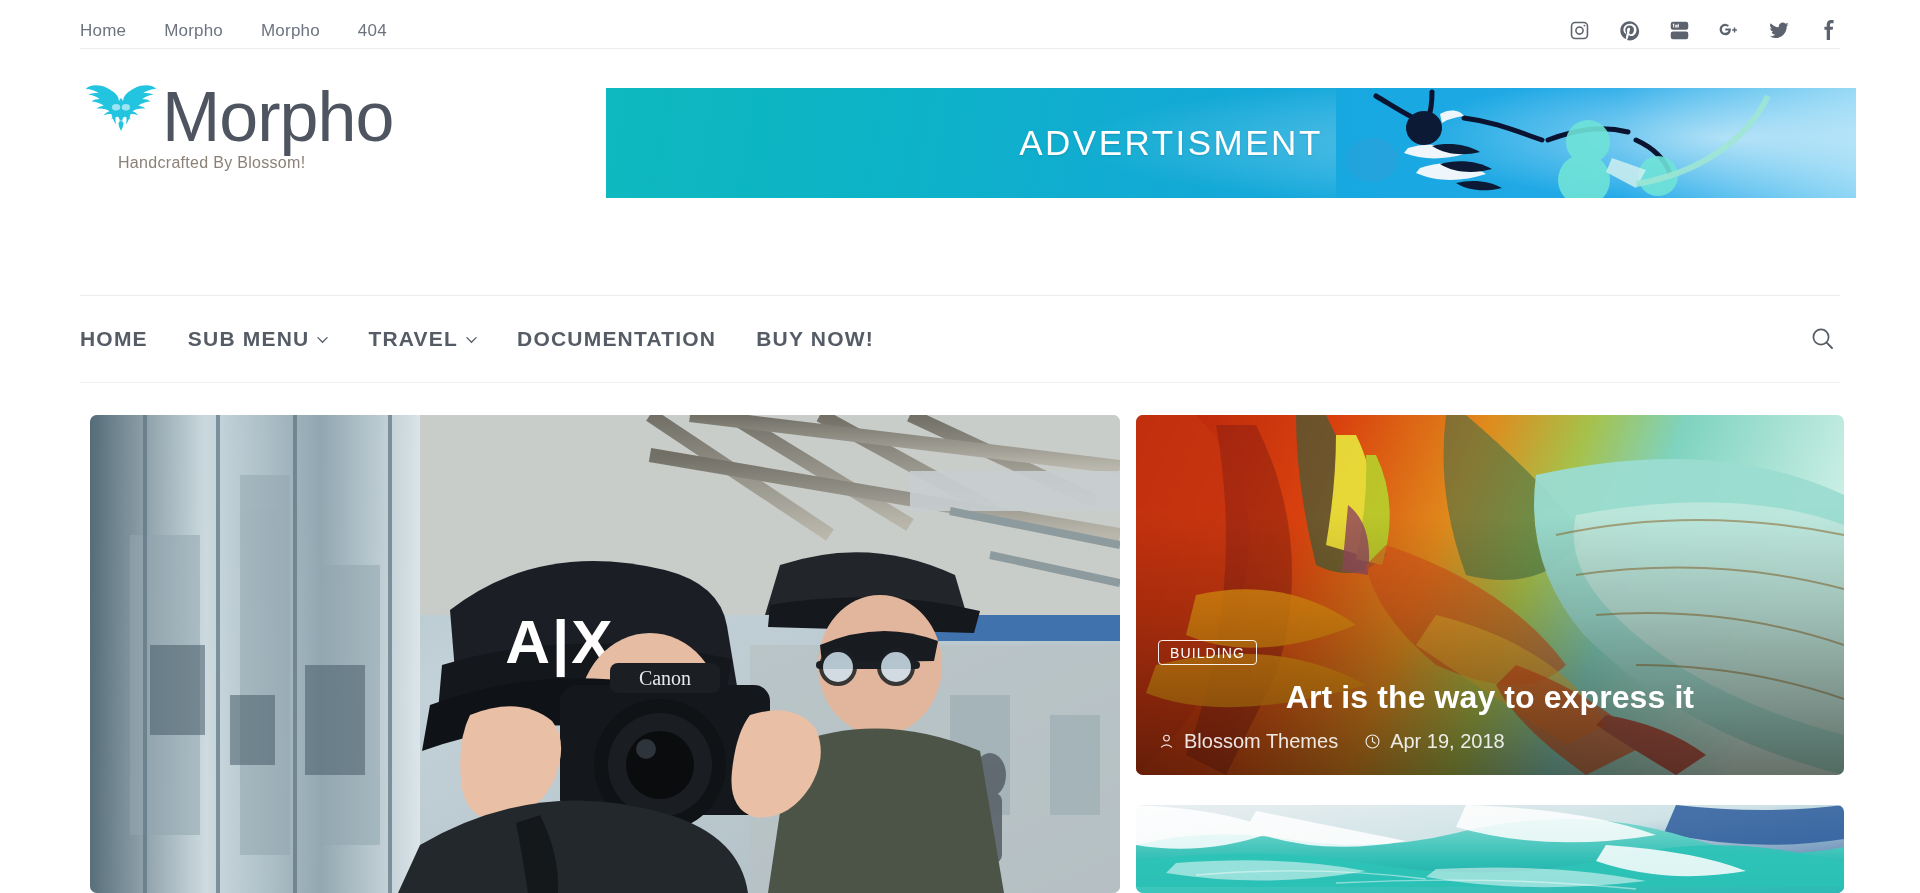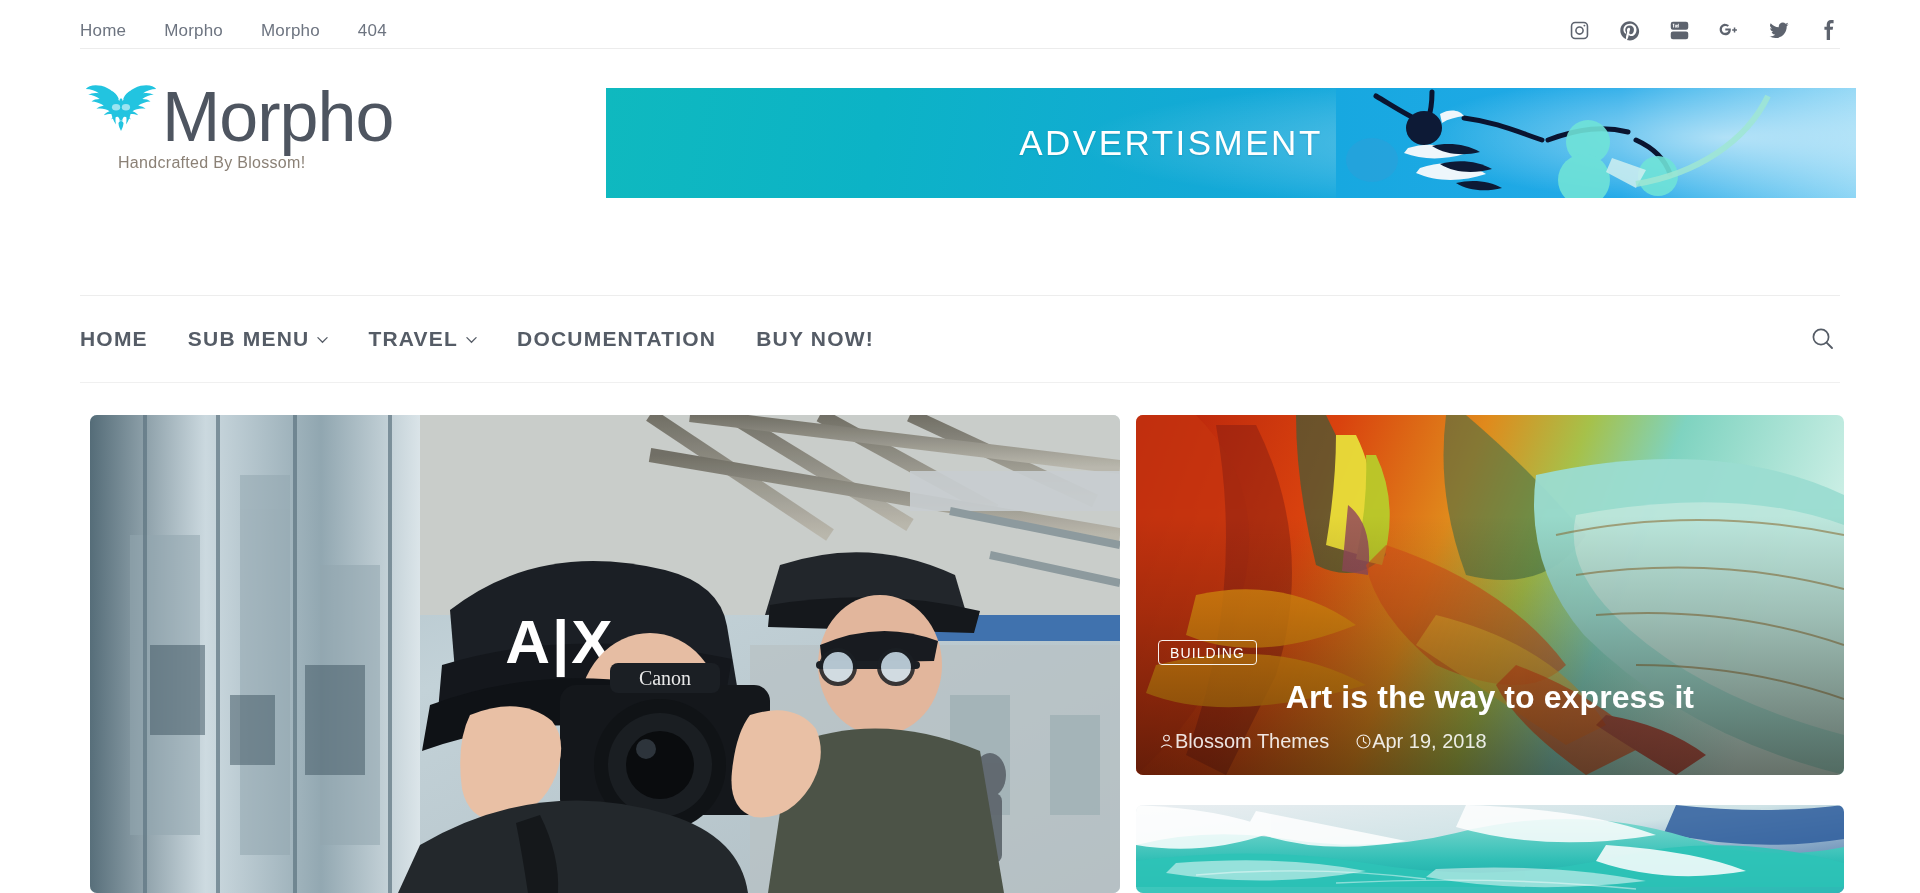--- a/index.html
+++ b/index.html
@@ -121,21 +121,21 @@
     font-weight: 400; line-height: 1;
   }
   .card-title {
     margin-top: 14px; color: #ffffff; font-size: 32px; font-weight: 700;
     letter-spacing: .1px; line-height: 1.15; text-align: center;
   }
   .card-meta {
     margin-top: 14px; display: flex; align-items: center; gap: 26px;
     color: rgba(255,255,255,.88); font-size: 20px;
   }
-  .meta-item { display: flex; align-items: center; }
+  .meta-item { display: flex; align-items: center; gap: 9px; }
   .meta-ico { width: 17px; height: 17px; display:block; }
 </style>
 </head>
 <body>
 
 <div class="page">
 
   <div class="topbar">
     <div class="topbar-inner">
       <nav class="topnav">

